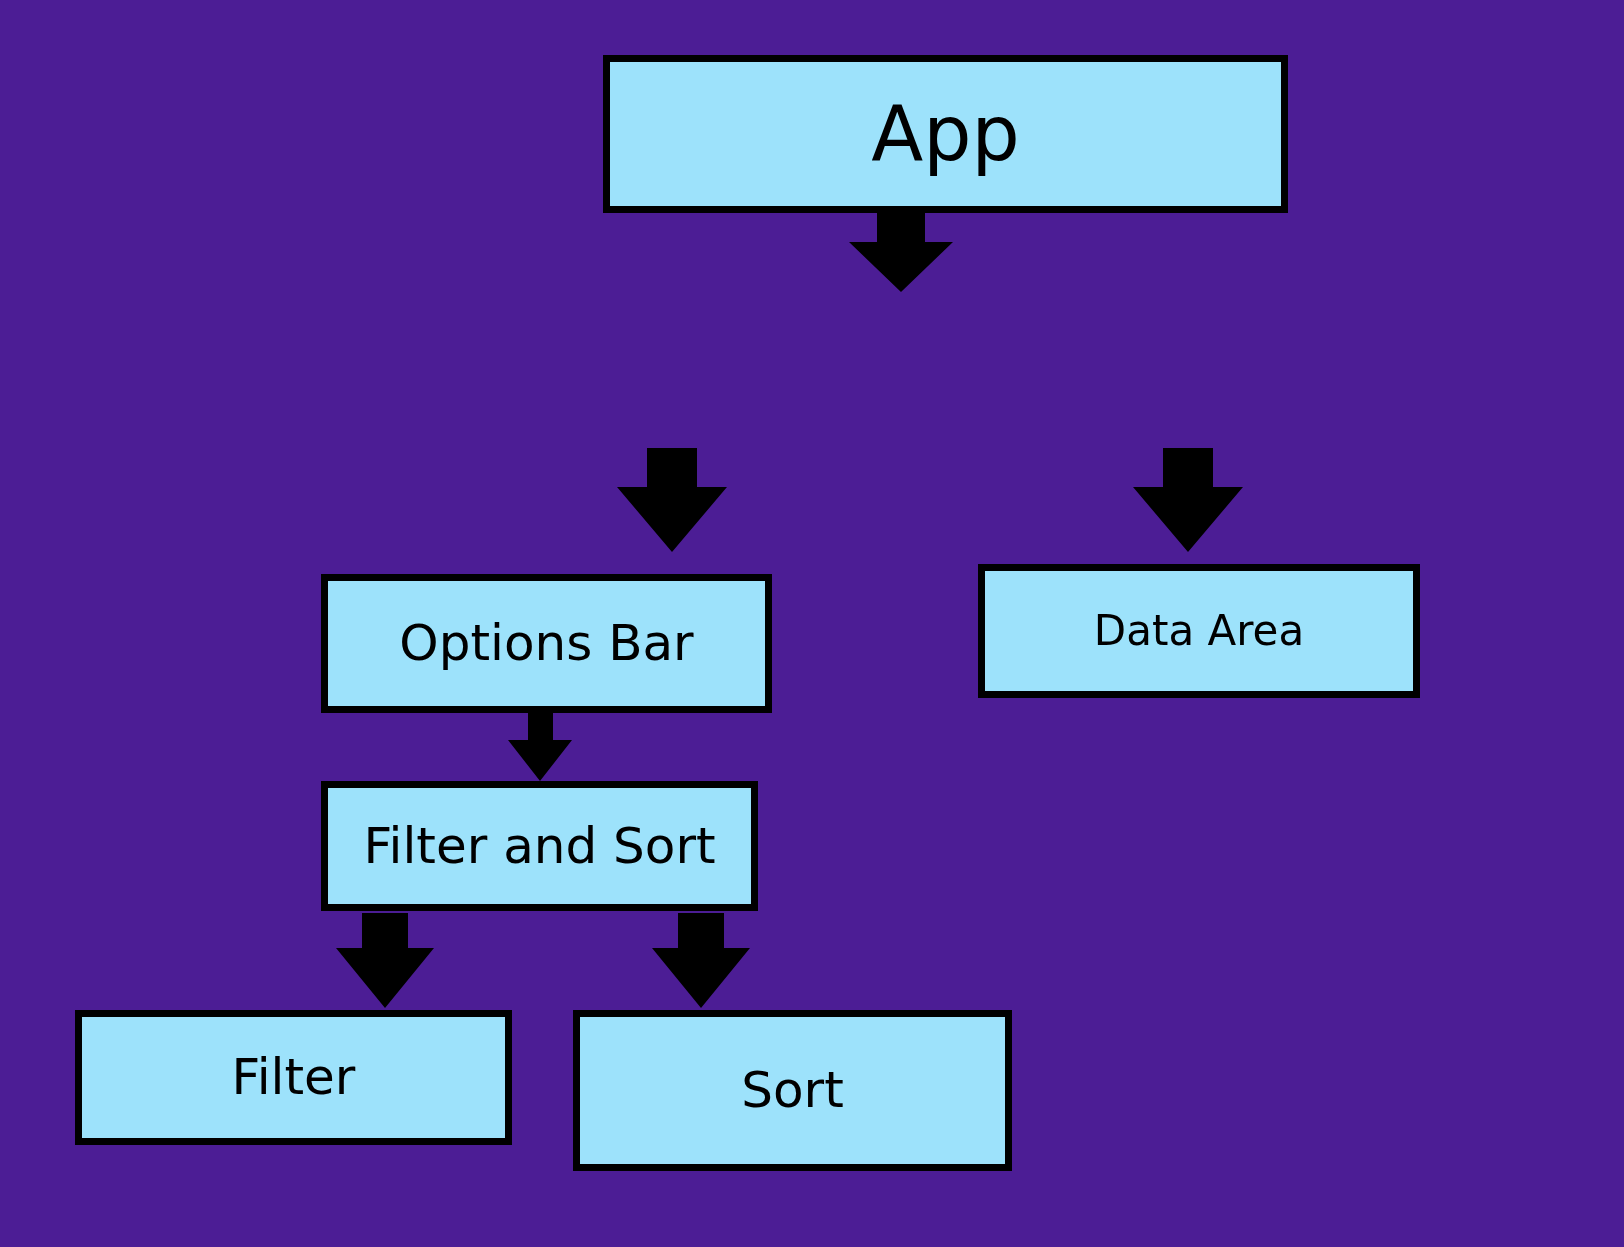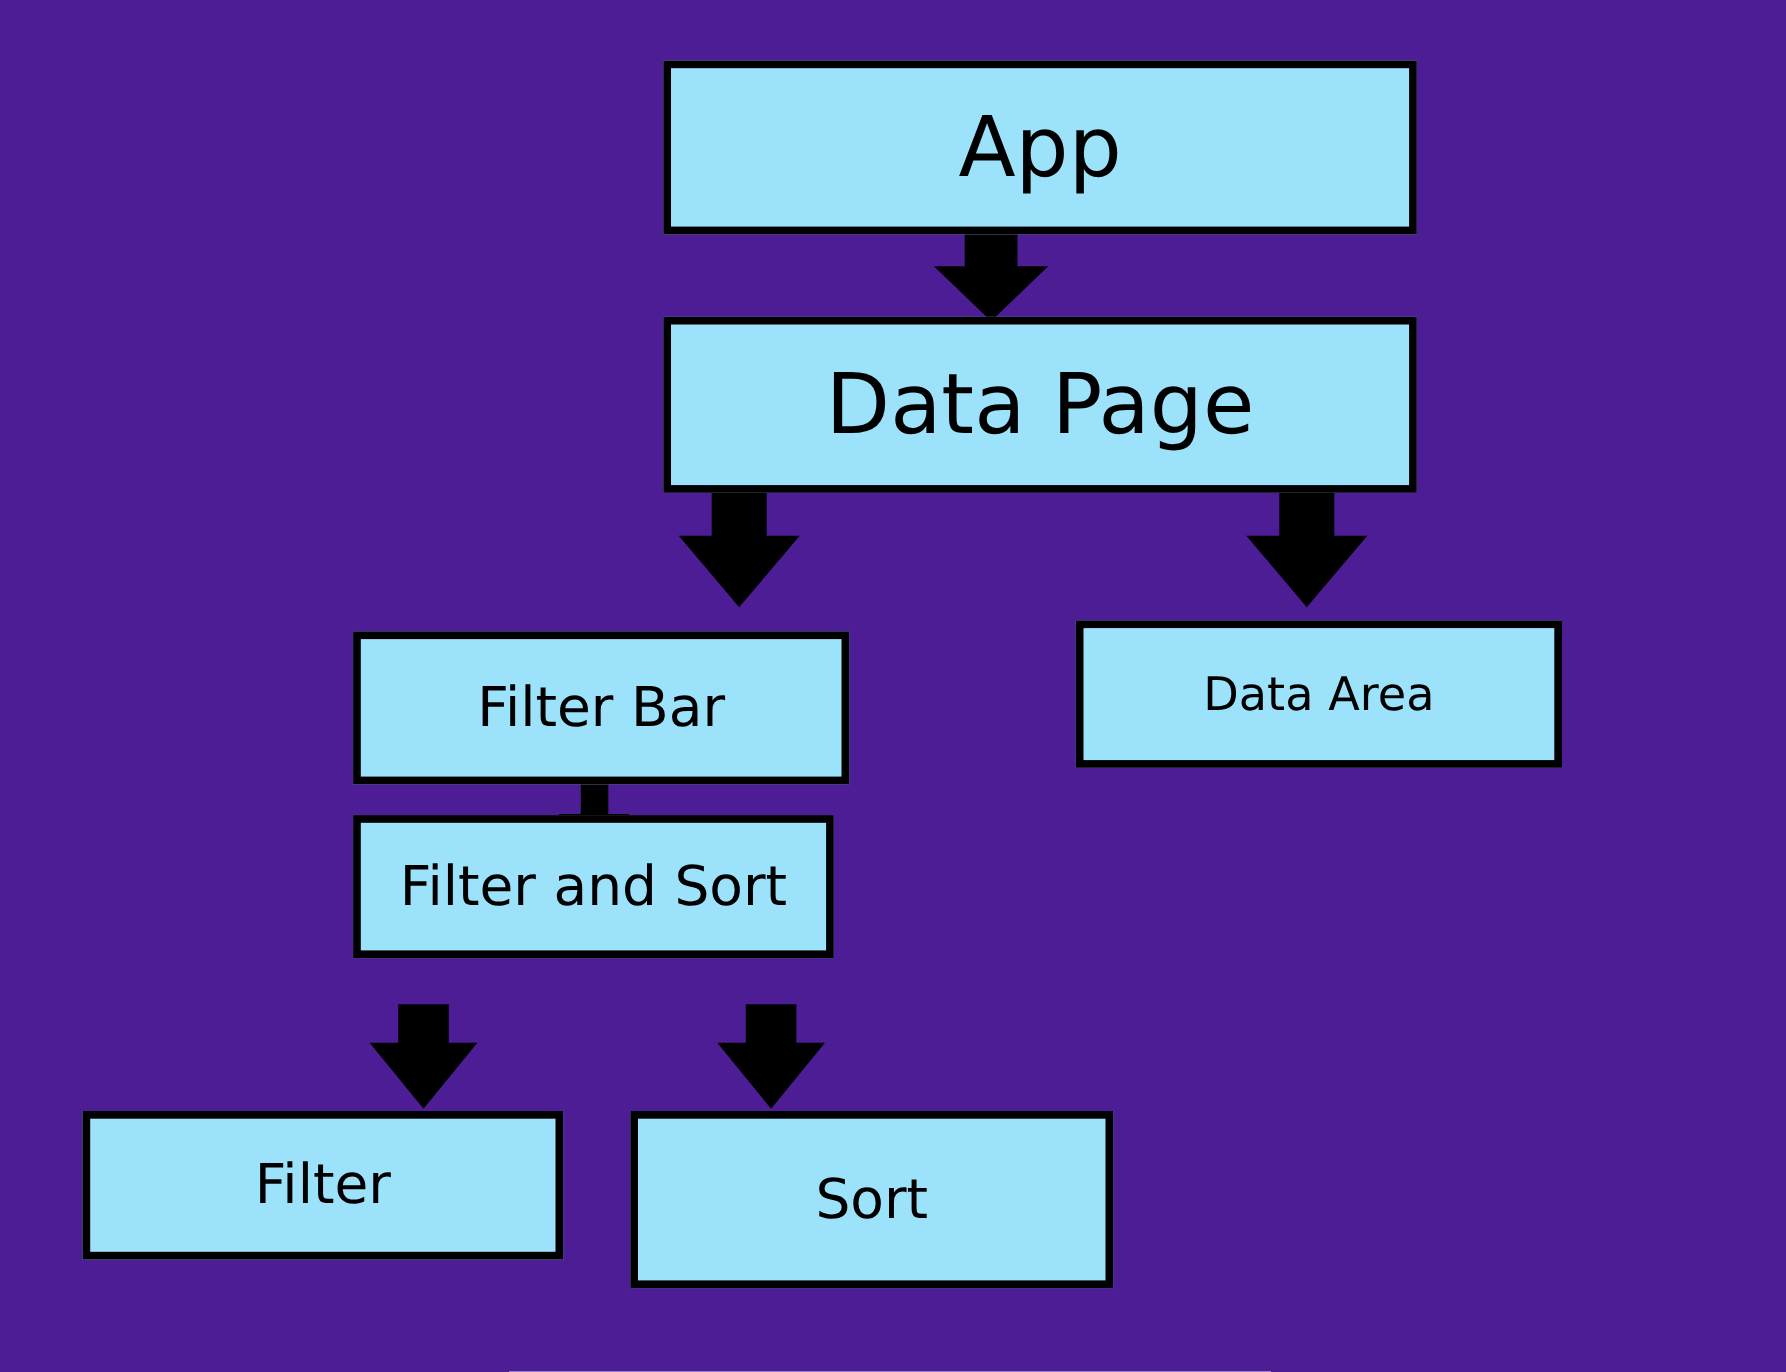--- a/index.html
+++ b/index.html
@@ -41,21 +41,21 @@
   }
   
   #node-app        { left: 603px;  top: 55px;   width: 685px; height: 158px; }
   #node-app .node-label        { font-size: 76px; }
   #node-datapage   { left: 603px;  top: 288px;  width: 685px; height: 160px; }
   #node-datapage .node-label   { font-size: 76px; }
   #node-optionsbar { left: 321px;  top: 574px;  width: 451px; height: 139px; }
   #node-optionsbar .node-label { font-size: 50px; }
   #node-dataarea   { left: 978px;  top: 564px;  width: 442px; height: 134px; }
   #node-dataarea .node-label   { font-size: 42px; }
-  #node-filtersort { left: 321px;  top: 741px;  width: 437px; height: 130px; }
+  #node-filtersort { left: 321px;  top: 781px;  width: 437px; height: 130px; }
   #node-filtersort .node-label { font-size: 50px; }
   #node-filter     { left: 75px;   top: 1010px; width: 437px; height: 135px; }
   #node-filter .node-label     { font-size: 50px; }
   #node-sort       { left: 573px;  top: 1010px; width: 439px; height: 161px; }
   #node-sort .node-label       { font-size: 50px; }
 </style>
 </head>
 <body>
 
 <div id="canvas">
@@ -84,26 +84,23 @@
 
     <g>
       <polygon fill="#000000" points="678,913 724,913 724,948 750,948 701,1008 652,948 678,948"></polygon>
     </g>
   </svg>
 
   <div class="node" id="node-app">
     <span class="node-label">App</span>
   </div>
 
-  <div class="node" id="node-datapage">
-    <span class="node-label">Data Page</span>
-  </div>
 
   <div class="node" id="node-optionsbar">
-    <span class="node-label">Filter Bar</span>
+    <span class="node-label">Options Bar</span>
   </div>
 
   <div class="node" id="node-dataarea">
     <span class="node-label">Data Area</span>
   </div>
 
   <div class="node" id="node-filtersort">
     <span class="node-label">Filter and Sort</span>
   </div>
 

